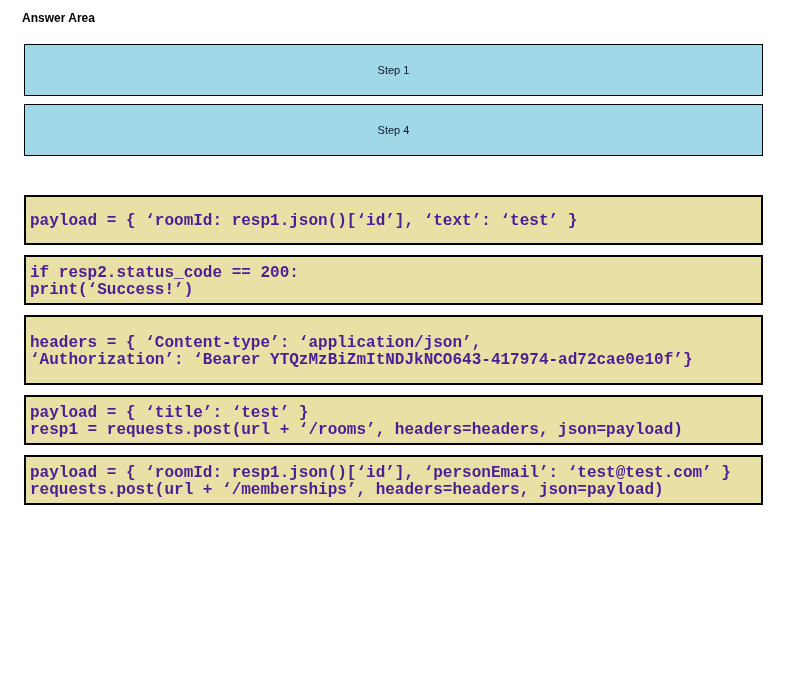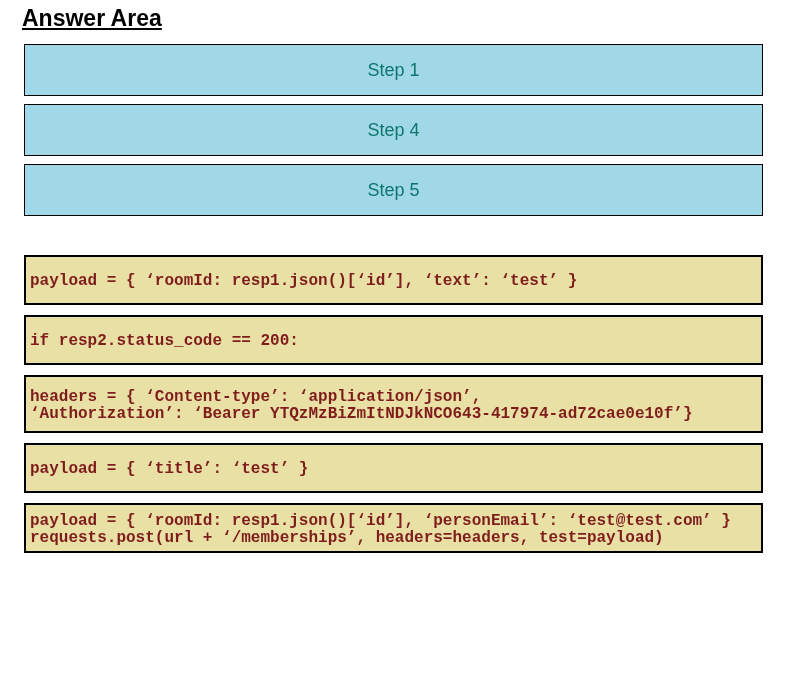--- a/index.html
+++ b/index.html
@@ -17,112 +17,110 @@
   }
   .page {
     position: relative;
     width: 792px;
     height: 687px;
     background: var(--page-bg);
     overflow: hidden;
   }
   .page-title {
     margin: 8px 0 0 22px;
-    font-size: 23px;
+    font-size: 12px;
     font-weight: bold;
     color: #000;
     line-height: 20px;
-    text-decoration: underline;
   }
   .steps {
     margin: 16px 0 0 24px;
     width: 739px;
     display: flex;
     flex-direction: column;
     gap: 8px;
   }
   .step-box {
     height: 52px;
     background: var(--step-fill);
     border: 1px solid var(--border-color);
     display: flex;
     align-items: center;
     justify-content: center;
   }
   .step-label {
-    font-size: 18px;
-    color: #0f766e;
+    font-size: 11px;
+    color: #0f172a;
   }
   .snippets {
     margin: 39px 0 0 24px;
     width: 739px;
     display: flex;
     flex-direction: column;
     gap: 10px;
   }
   .code-box {
     height: 50px;
     background: var(--code-fill);
     border: 2px solid var(--border-color);
     display: flex;
     flex-direction: column;
     justify-content: center;
     padding: 3px 2px 0 4px;
     overflow: hidden;
   }
   .code-box.three-lines {
-    height: 58px;
+    height: 70px;
   }
   .code-line {
     font-family: "Liberation Mono", monospace;
     font-weight: bold;
     font-size: 16px;
     line-height: 17px;
-    color: #7f1d1d;
+    color: #4c1d95;
     white-space: pre;
   }
 </style>
 </head>
 <body>
 
 <div class="page">
 
   <div class="page-title">Answer Area</div>
 
   <div class="steps">
     <div class="step-box">
       <span class="step-label">Step 1</span>
     </div>
     <div class="step-box">
       <span class="step-label">Step 4</span>
     </div>
-    <div class="step-box">
-      <span class="step-label">Step 5</span>
-    </div>
   </div>
 
   <div class="snippets">
 
     <div class="code-box">
       <div class="code-line">payload = { ‘roomId: resp1.json()[‘id’], ‘text’: ‘test’ }</div>
     </div>
 
     <div class="code-box">
       <div class="code-line">if resp2.status_code == 200:</div>
+      <div class="code-line">print(‘Success!’)</div>
     </div>
 
     <div class="code-box three-lines">
       <div class="code-line">headers = { ‘Content-type’: ‘application/json’,</div>
       <div class="code-line">‘Authorization’: ‘Bearer YTQzMzBiZmItNDJkNCO643-417974-ad72cae0e10f’}</div>
     </div>
 
     <div class="code-box">
       <div class="code-line">payload = { ‘title’: ‘test’ }</div>
+      <div class="code-line">resp1 = requests.post(url + ‘/rooms’, headers=headers, json=payload)</div>
     </div>
 
     <div class="code-box">
       <div class="code-line">payload = { ‘roomId: resp1.json()[‘id’], ‘personEmail’: ‘test@test.com’ }</div>
-      <div class="code-line">requests.post(url + ‘/memberships’, headers=headers, test=payload)</div>
+      <div class="code-line">requests.post(url + ‘/memberships’, headers=headers, json=payload)</div>
     </div>
 
   </div>
 
 </div>
 
 </body></html>

